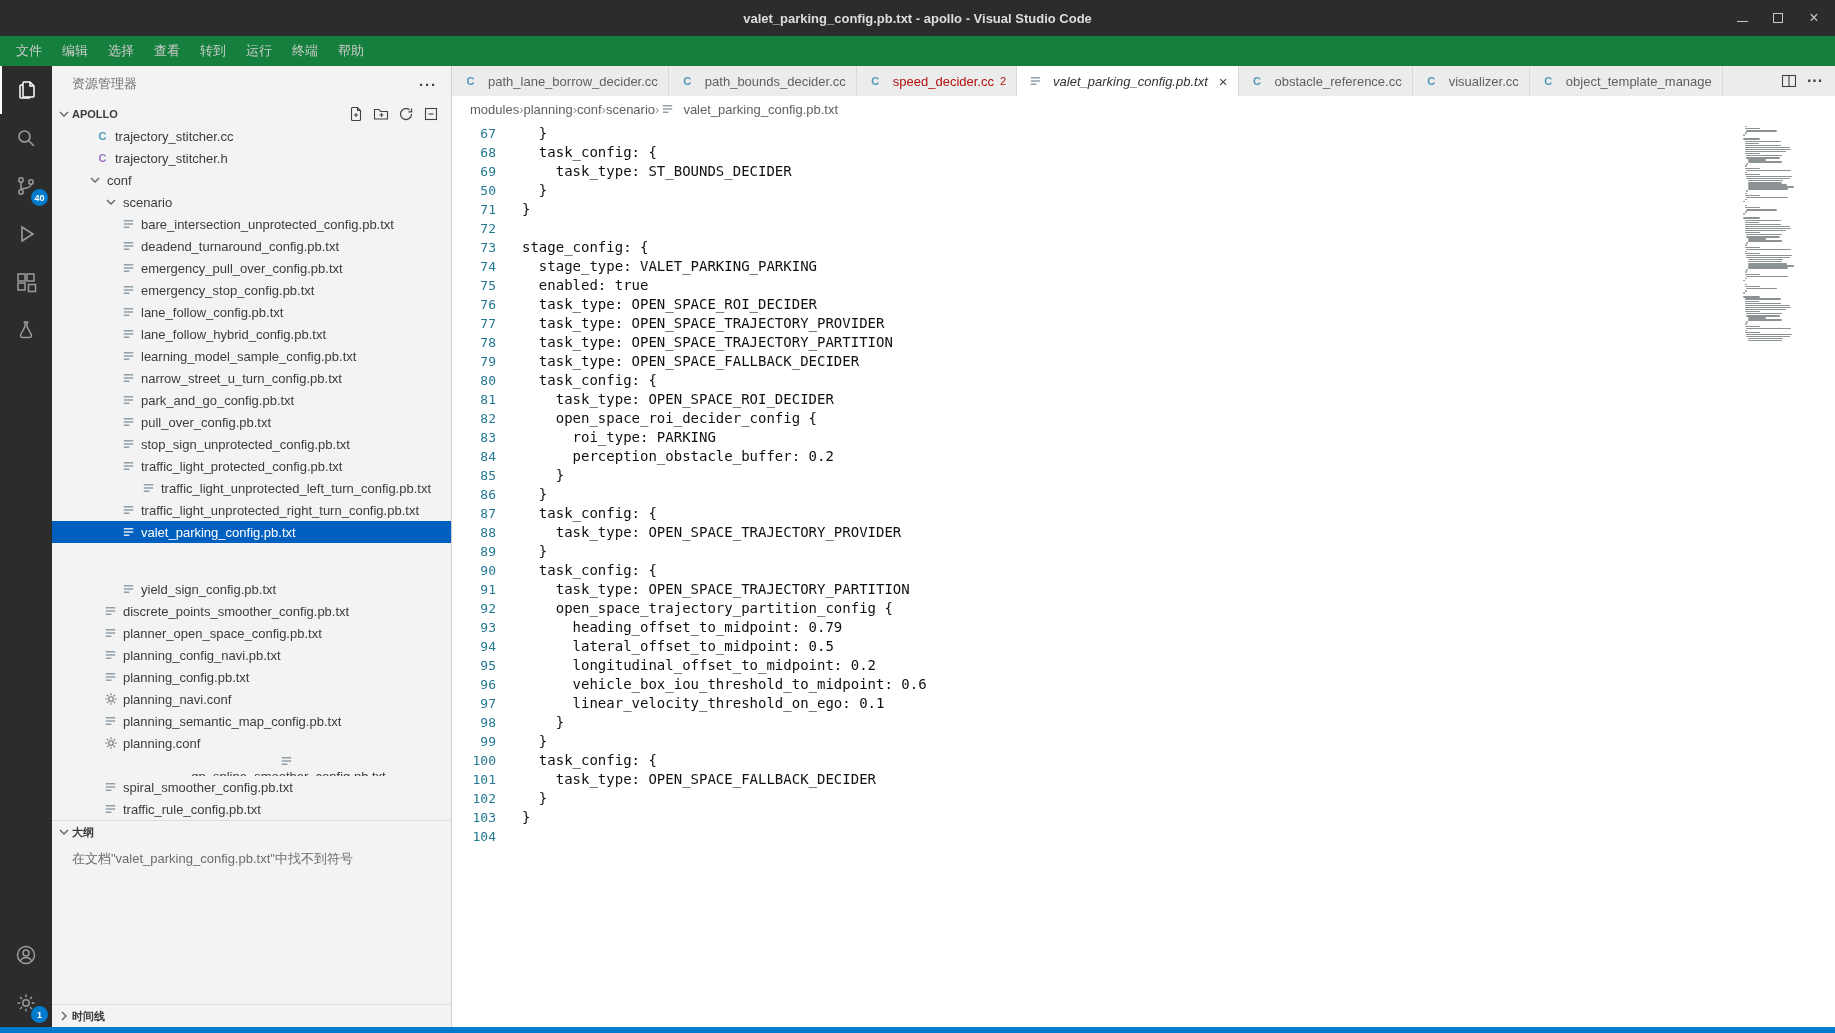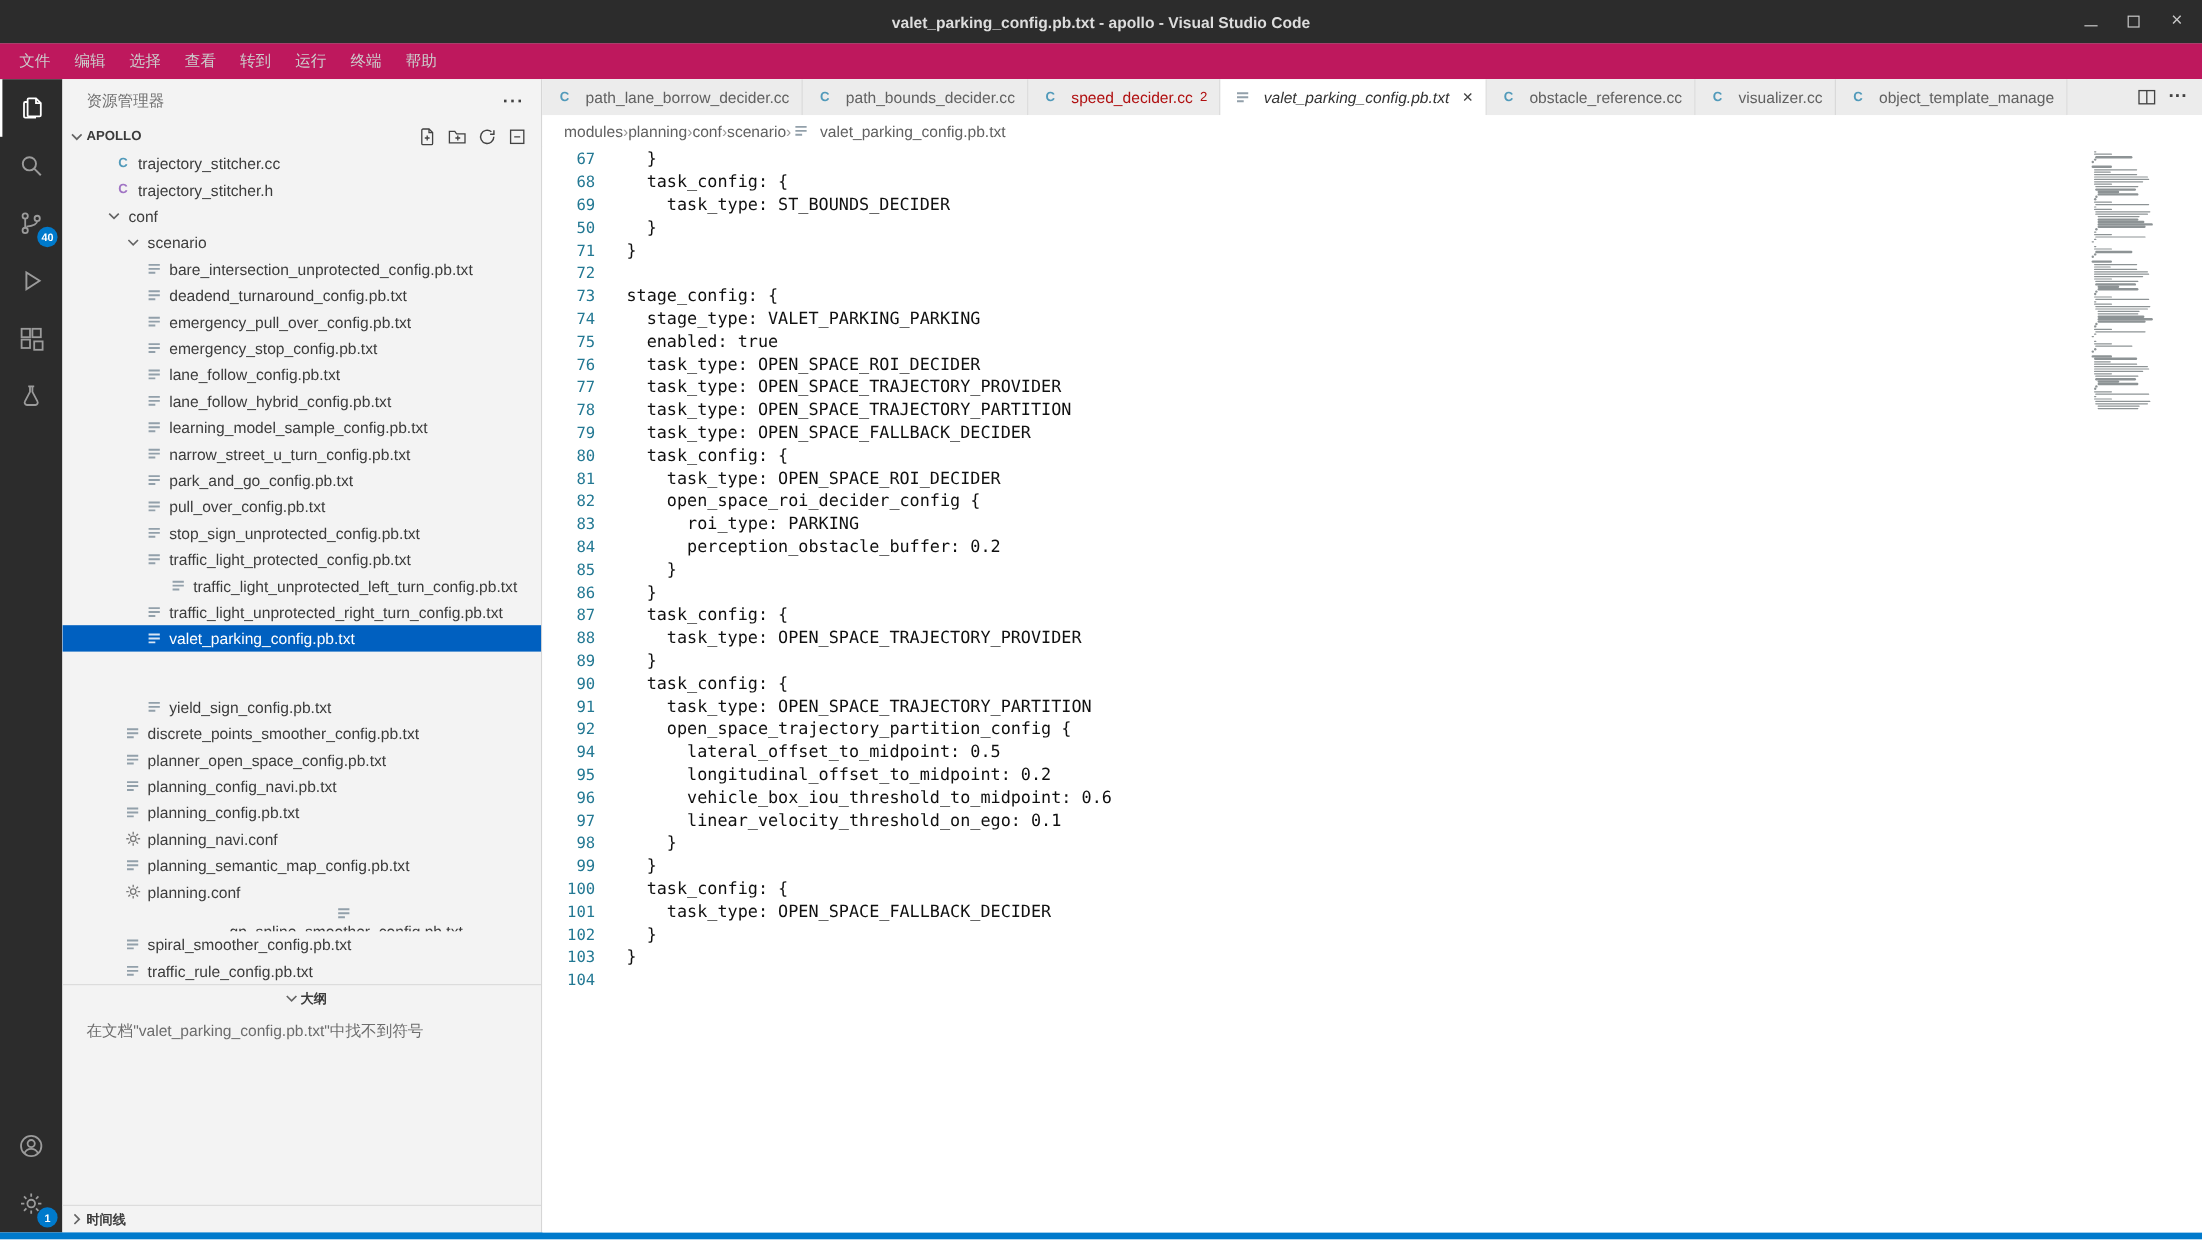--- a/index.html
+++ b/index.html
@@ -11,21 +11,21 @@
   .titlebar { height:36px; flex:none; background:#2c2c2c; position:relative;
               display:flex; align-items:center; justify-content:center; }
   .title { color:#dddddd; font-size:13px; font-weight:bold; }
   .win-controls { position:absolute; right:14px; top:0; height:100%; display:flex; align-items:center; gap:22px; }
   .wc { color:#c9c9c9; display:flex; align-items:center; justify-content:center; width:14px; height:14px; cursor:pointer; }
   .wc-min { border-bottom:1.5px solid #c9c9c9; height:8px; width:11px; }
   .wc-max { border:1.2px solid #c9c9c9; width:10px; height:10px; }
   .wc-close { font-size:16px; line-height:14px; }
 
   
-  .menubar { height:30px; flex:none; background:#be185d; display:flex; align-items:stretch; padding-left:6px; }
+  .menubar { height:30px; flex:none; background:#15803d; display:flex; align-items:stretch; padding-left:6px; }
   .menu-item { color:#cccccc; font-size:13px; padding:0 10px; display:flex; align-items:center; cursor:pointer; }
 
   .main { flex:1; min-height:0; display:flex; }
 
   
   .activitybar { width:52px; flex:none; background:#2c2c2c; display:flex; flex-direction:column; }
   .ab-item { height:48px; position:relative; display:flex; align-items:center; justify-content:center; cursor:pointer; }
   .ab-item svg { stroke:#9b9b9b; }
   .ab-item.active { border-left:2px solid #ffffff; }
   .ab-item.active svg { stroke:#ffffff; }
@@ -49,21 +49,21 @@
   .tree-row { height:22px; display:flex; align-items:center; font-size:13px; color:#3c3c3c;
               cursor:pointer; white-space:nowrap; overflow:hidden; }
   .tree-row.selected { background:#0060c0; color:#ffffff; }
   .tree-row.selected svg * { stroke:#d8e6f5; }
   .tw { width:17px; flex:none; display:flex; align-items:center; justify-content:center; margin-right:4px; }
   .fi-cpp { color:#519aba; font-weight:bold; font-size:11px; font-family:"Liberation Sans",sans-serif; }
   .fi-hpp { color:#a074c4; font-weight:bold; font-size:11px; font-family:"Liberation Sans",sans-serif; }
   .outline-msg { padding:7px 20px 8px 20px; font-size:13px; color:#6c6c6c; flex:none;
                  white-space:nowrap; overflow:hidden; }
   .side-spacer { flex:1; }
-  .outline-header { border-top:1px solid #dcdcdc;justify-content:center; }
+  .outline-header { border-top:1px solid #dcdcdc; }
   .timeline-header { border-top:1px solid #dcdcdc; }
 
   
   .editor { flex:1; min-width:0; display:flex; flex-direction:column; background:#fff; }
   .tabbar { height:30px; flex:none; background:#ececec; display:flex; align-items:stretch; }
   .tabs { display:flex; align-items:stretch; min-width:0; overflow:hidden; }
   .tab { display:flex; align-items:center; gap:5px; padding:0 10px; font-size:13px; color:#616161;
          background:#ececec; border-right:1px solid #d9d9d9; cursor:pointer; white-space:nowrap; }
   .tab.active { background:#ffffff; color:#333333; font-style:italic; }
   .tab.has-error .tab-label, .tab.has-error .tab-badge { color:#b01011; }
@@ -647,20 +647,24 @@
             </div>
             <div class="code-line">
               <div class="gutter">91</div>
               <div class="ltext">    task_type: OPEN_SPACE_TRAJECTORY_PARTITION</div>
             </div>
             <div class="code-line">
               <div class="gutter">92</div>
               <div class="ltext">    open_space_trajectory_partition_config {</div>
             </div>
             <div class="code-line">
+              <div class="gutter">93</div>
+              <div class="ltext">      heading_offset_to_midpoint: 0.79</div>
+            </div>
+            <div class="code-line">
               <div class="gutter">94</div>
               <div class="ltext">      lateral_offset_to_midpoint: 0.5</div>
             </div>
             <div class="code-line">
               <div class="gutter">95</div>
               <div class="ltext">      longitudinal_offset_to_midpoint: 0.2</div>
             </div>
             <div class="code-line">
               <div class="gutter">96</div>
               <div class="ltext">      vehicle_box_iou_threshold_to_midpoint: 0.6</div>

